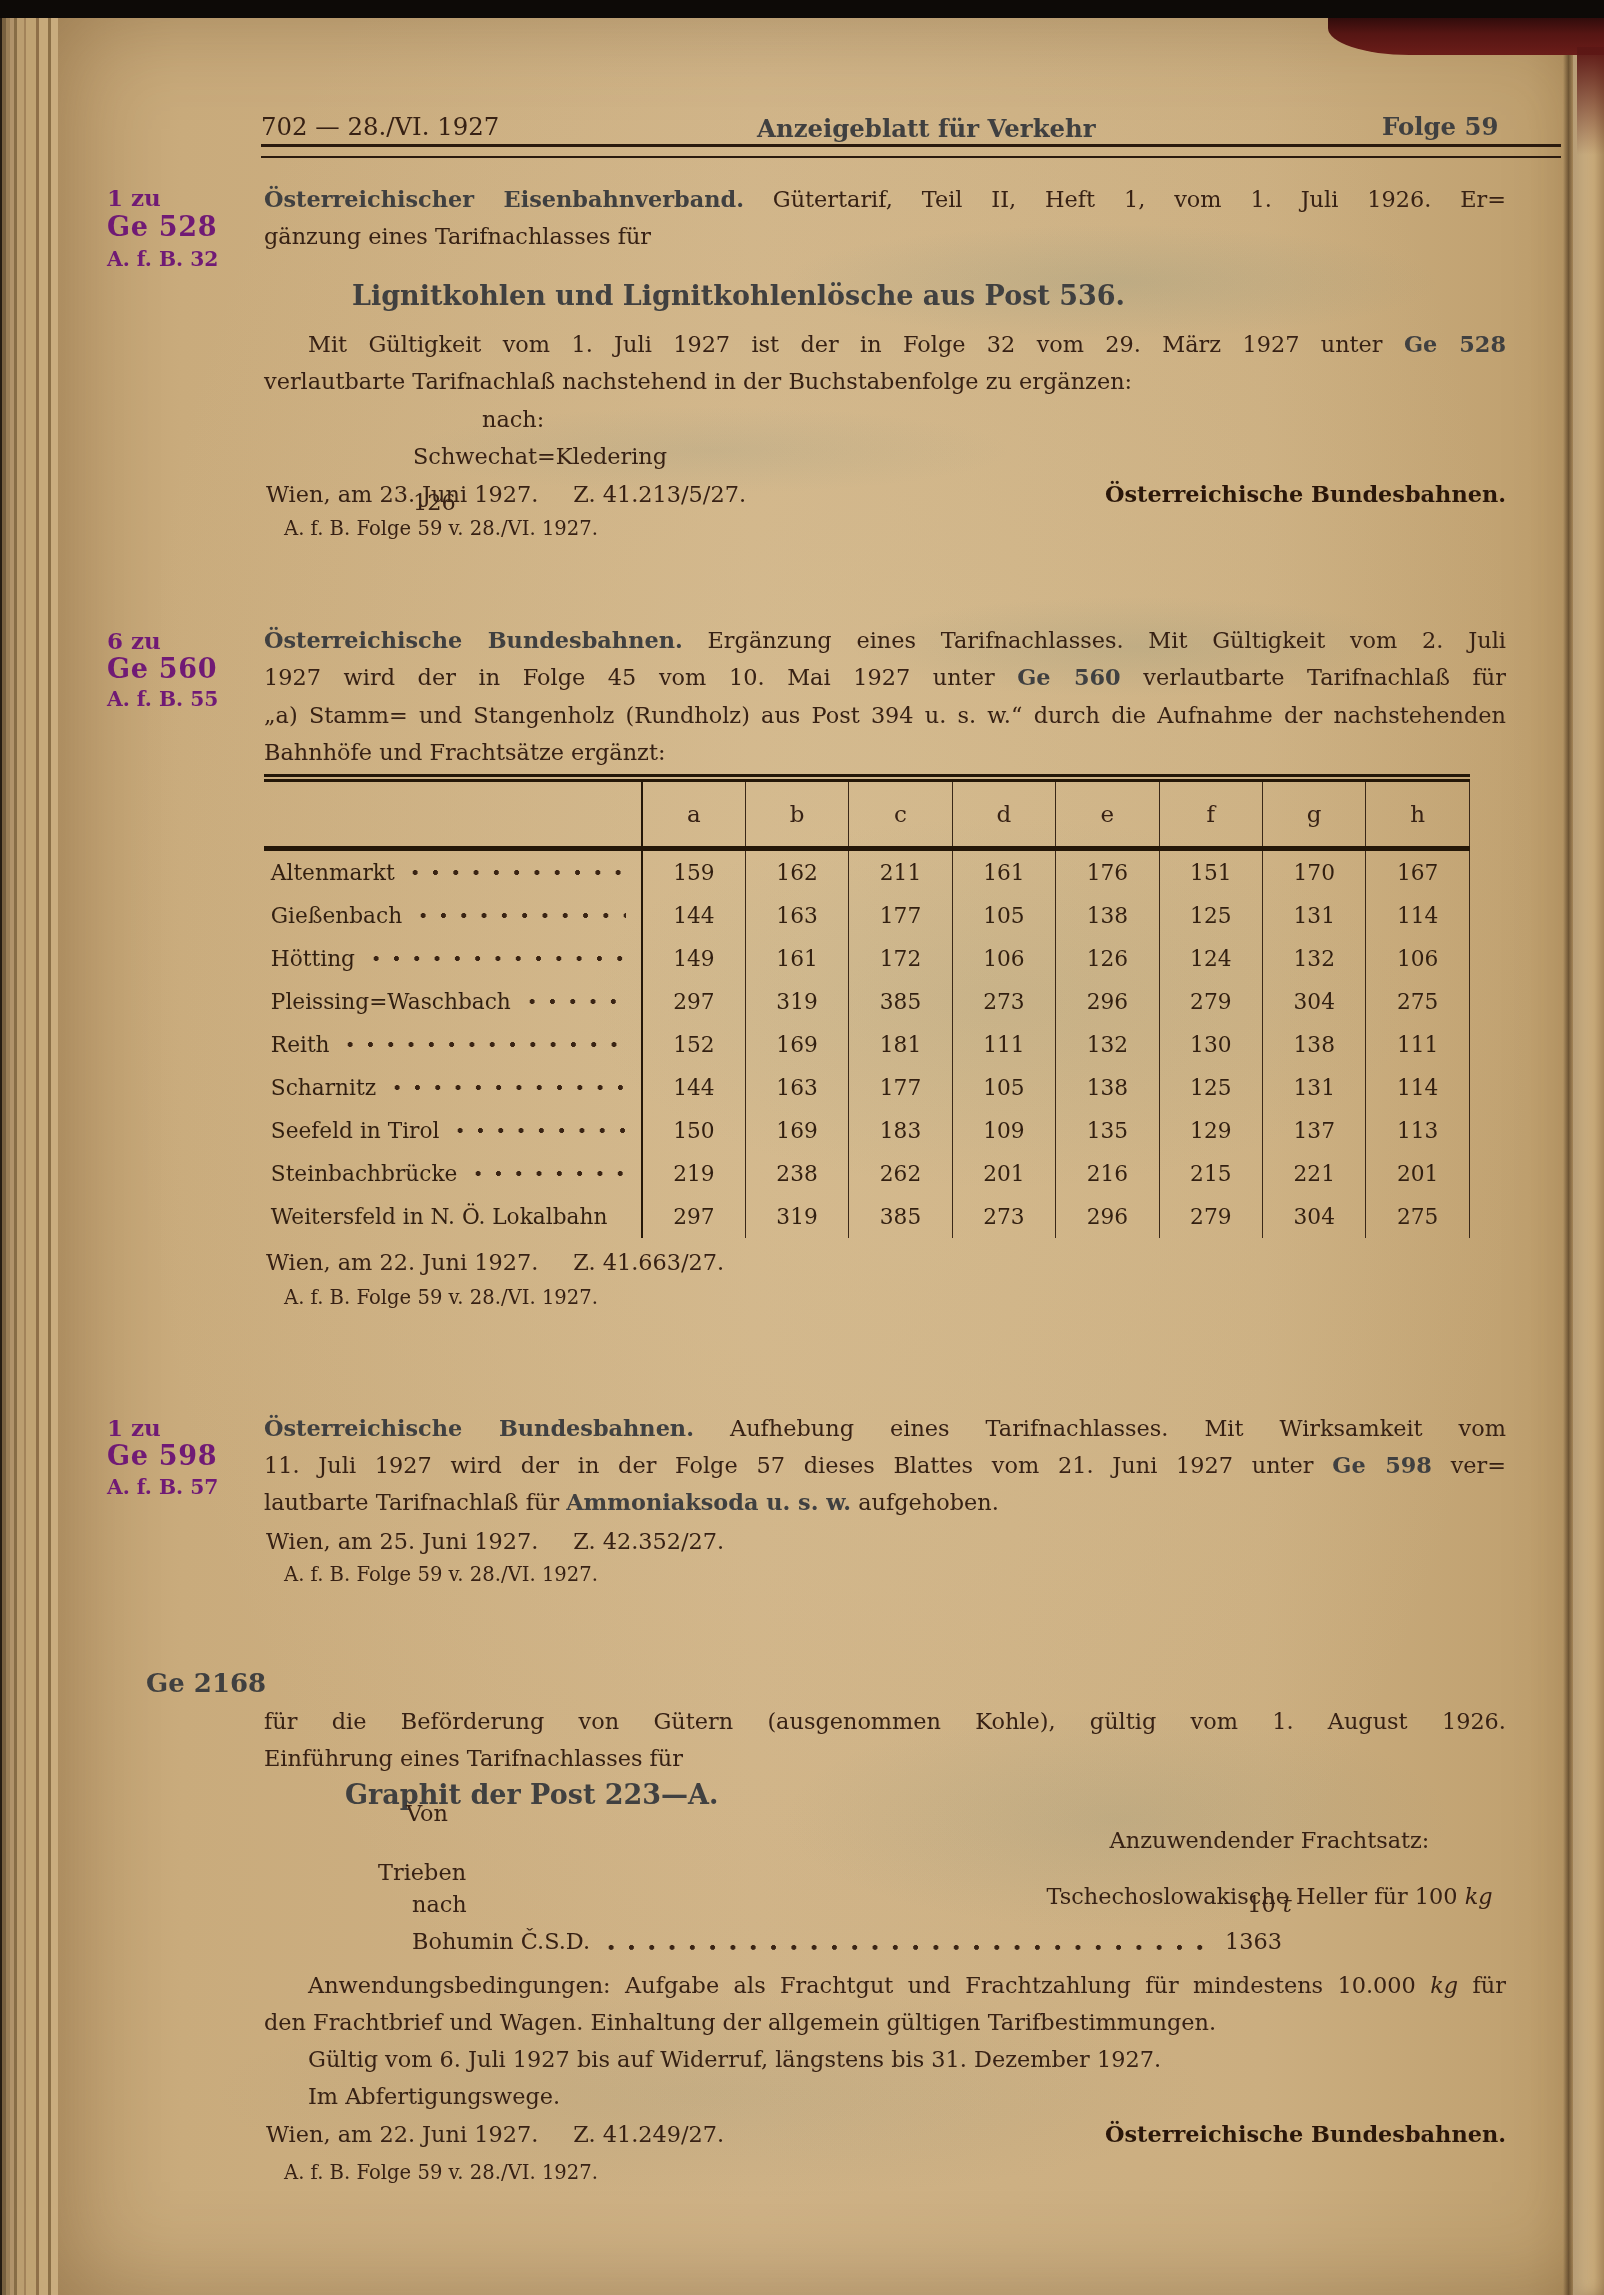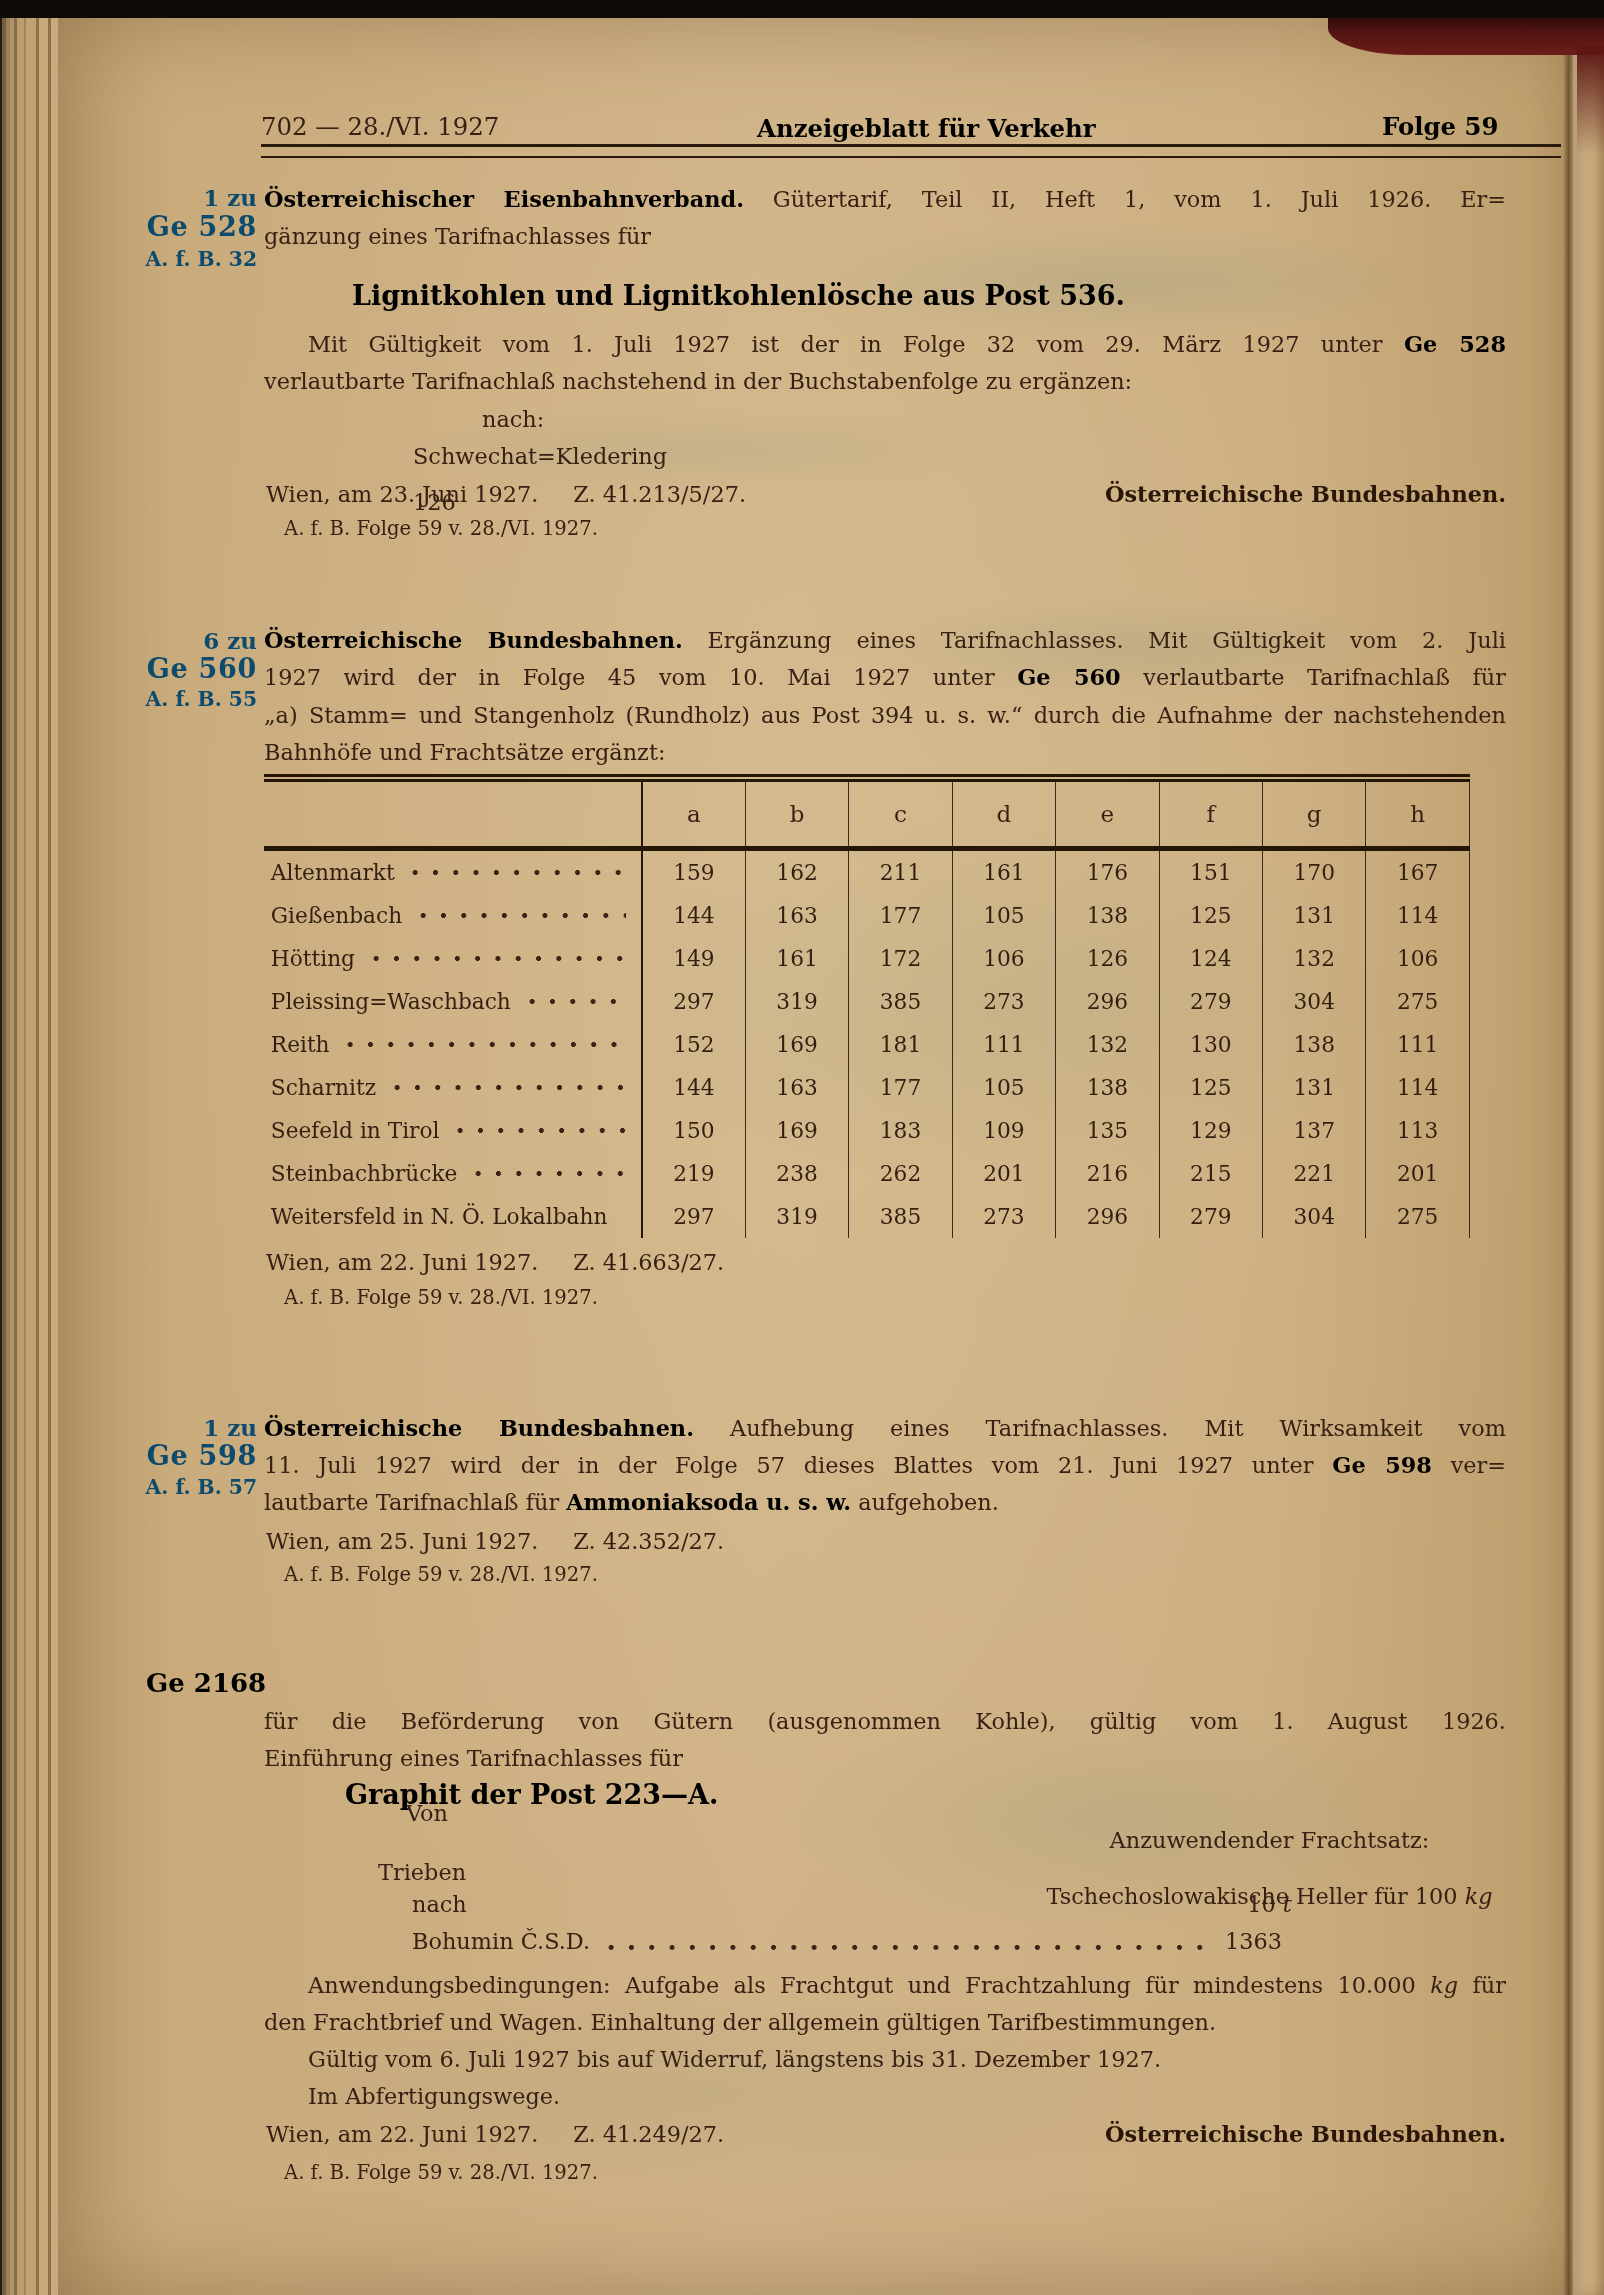--- a/index.html
+++ b/index.html
@@ -38,24 +38,24 @@
   .stain.b{left:847px;top:596px;width:576px;height:102px;background:radial-gradient(ellipse,rgba(118,136,116,0.17),rgba(0,0,0,0) 70%);}
   .stain.c{left:576px;top:813px;width:847px;height:379px;background:radial-gradient(ellipse,rgba(128,140,114,0.12),rgba(0,0,0,0) 70%);}
   .stain.d{left:779px;top:1707px;width:677px;height:224px;background:radial-gradient(ellipse,rgba(122,136,116,0.16),rgba(0,0,0,0) 70%);}
   .stain.e{left:203px;top:1985px;width:1016px;height:217px;background:radial-gradient(ellipse,rgba(118,130,110,0.11),rgba(0,0,0,0) 70%);}
   .stain.f{left:406px;top:406px;width:610px;height:88px;background:radial-gradient(ellipse,rgba(120,138,124,0.13),rgba(0,0,0,0) 70%);}
 
   
   .abs{position:absolute;z-index:2;}
   .fs-body{font-size:22.4px;line-height:35px;}
   .fs-small{font-size:19.6px;}
-  b,.bold{font-weight:bold;color:#000000;}
+  b,.bold{font-weight:bold;color:#404040;}
   .justify{text-align:justify;text-align-last:justify;}
   .unit{font-style:italic;}
-  .margin-note{position:absolute;z-index:2;left:107px;width:150px;text-align:right;font-weight:bold;color:#0c4a6e;}
+  .margin-note{position:absolute;z-index:2;left:107px;width:150px;text-align:left;font-weight:bold;color:#701a75;}
   .mn1{font-size:23px;}
   .mn2{font-size:27px;letter-spacing:0.7px;}
   .mn3{font-size:20.3px;}
   .dotline{display:flex;align-items:baseline;}
   .leader{flex:1;align-self:center;height:6.8px;margin:10.8px 10.8px 0 10.8px;
     background-image:radial-gradient(circle,#3a2414 2.2px,rgba(0,0,0,0) 2.6px);
     background-size:20.3px 6.8px;background-repeat:repeat-x;background-position:left center;}
   .dateline{display:flex;justify-content:space-between;align-items:baseline;}
   .dateline .dl-left span.ref{margin-left:35px;}
   .signature{font-weight:bold;color:#2a1609;font-size:22.4px;}

